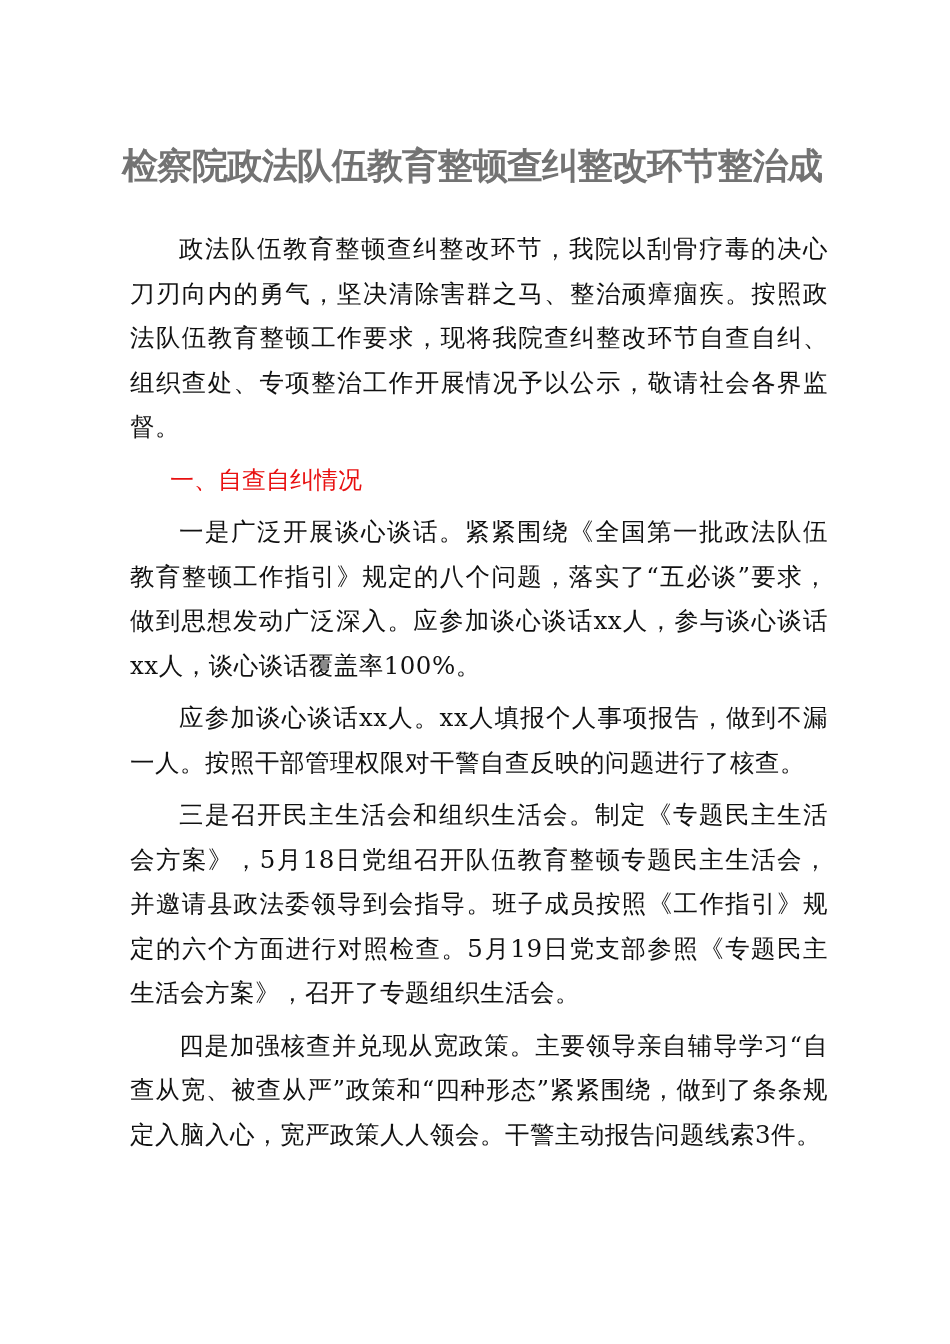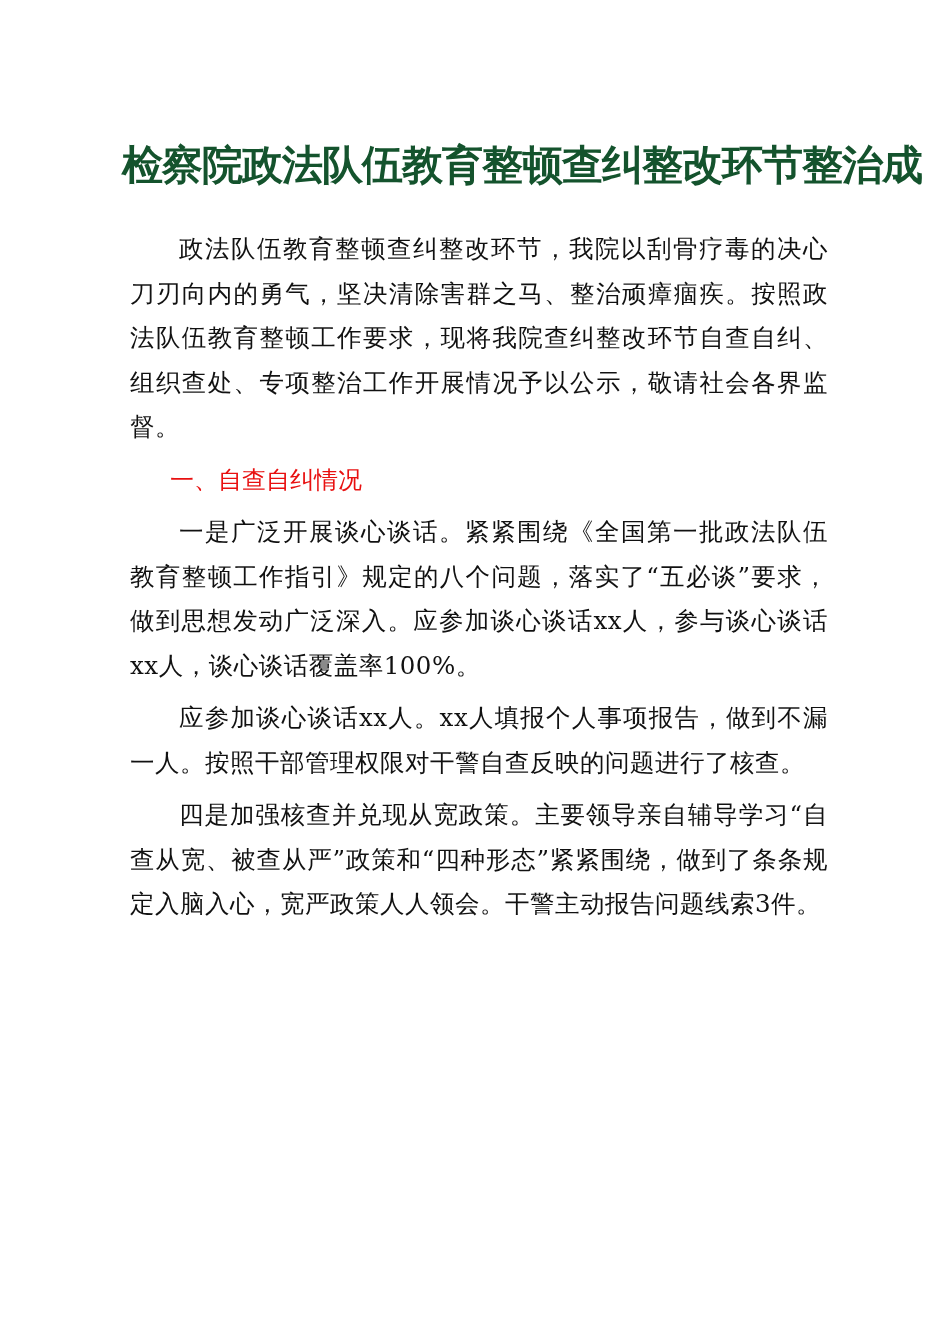--- a/index.html
+++ b/index.html
@@ -17,26 +17,26 @@
     }
     .page {
       position: absolute;
       left: 122px;
       top: 140px;
       width: 714px;
     }
     .title {
       font-family: "DejaVu Serif", "Liberation Serif", serif;
       font-weight: bold;
-      font-size: 41px;
+      font-size: 36px;
       line-height: 50px;
       text-align: left;
       margin: 0;
       letter-spacing: -1px;
-      color: #14532d;
+      color: #737373;
     }
     .title .line { display: block; white-space: nowrap; }
     .content {
       margin-top: 37px;
     }
     .para {
       font-size: 24.5px;
       line-height: 44.5px;
       text-indent: 2em;
       margin: 8px;
@@ -62,15 +62,16 @@
     <span class="line">检察院政法队伍教育整顿查纠整改环节整治成</span>
   </h1>
 
   <div class="content">
     <p class="para">政法队伍教育整顿查纠整改环节，我院以刮骨疗毒的决心刀刃向内的勇气，坚决清除害群之马、整治顽瘴痼疾。按照政法队伍教育整顿工作要求，现将我院查纠整改环节自查自纠、组织查处、专项整治工作开展情况予以公示，敬请社会各界监督。</p>
 
     <h2 class="heading">一、自查自纠情况</h2>
 
     <p class="para">一是广泛开展谈心谈话。紧紧围绕《全国第一批政法队伍教育整顿工作指引》规定的八个问题，落实了“五必谈”要求，做到思想发动广泛深入。应参加谈心谈话xx人，参与谈心谈话xx人，谈心谈话覆盖率100%。</p>
     <p class="para">应参加谈心谈话xx人。xx人填报个人事项报告，做到不漏一人。按照干部管理权限对干警自查反映的问题进行了核查。</p>
+    <p class="para">三是召开民主生活会和组织生活会。制定《专题民主生活会方案》，5月18日党组召开队伍教育整顿专题民主生活会，并邀请县政法委领导到会指导。班子成员按照《工作指引》规定的六个方面进行对照检查。5月19日党支部参照《专题民主生活会方案》，召开了专题组织生活会。</p>
     <p class="para">四是加强核查并兑现从宽政策。主要领导亲自辅导学习“自查从宽、被查从严”政策和“四种形态”紧紧围绕，做到了条条规定入脑入心，宽严政策人人领会。干警主动报告问题线索3件。</p>
   </div>
 </div>
 
 </body></html>

